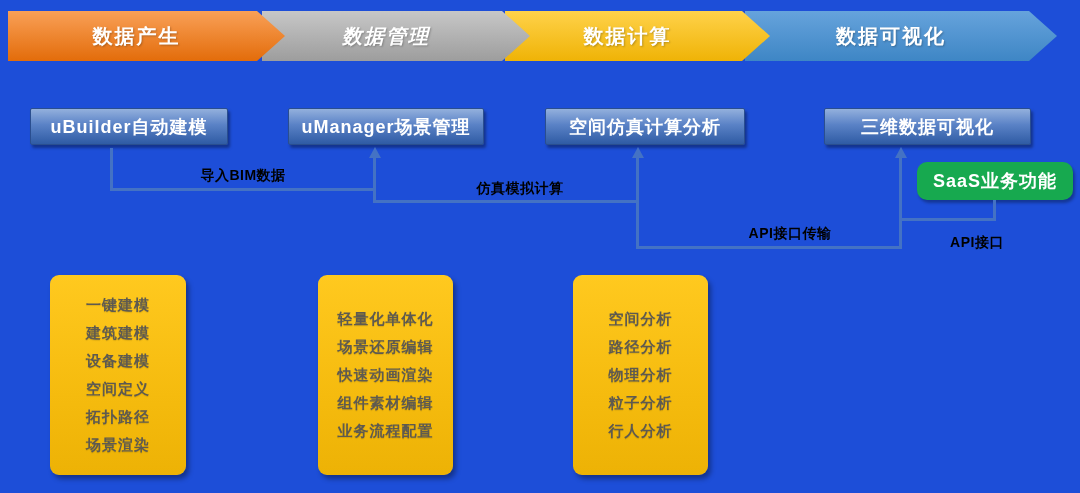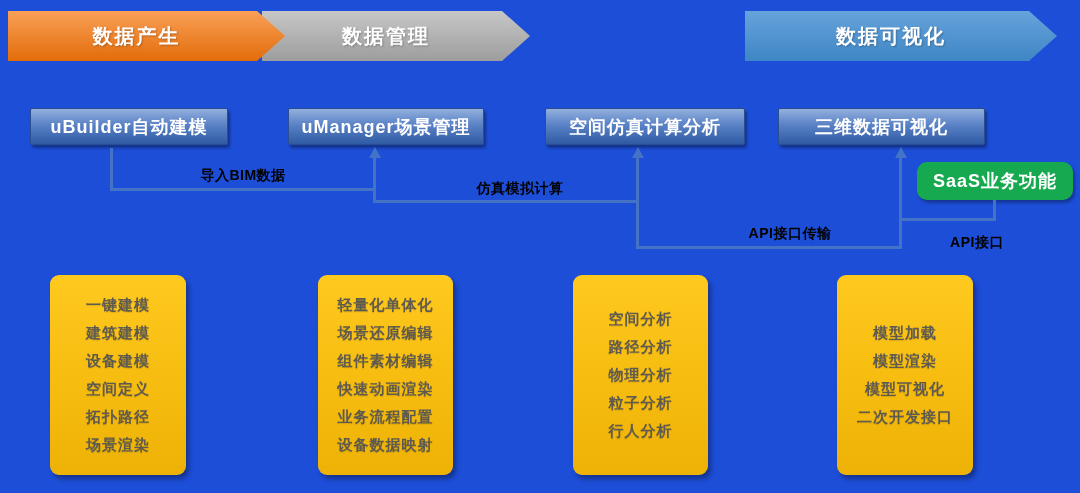--- a/index.html
+++ b/index.html
@@ -62,31 +62,34 @@
   }
 </style>
 </head>
 <body>
 
 <div class="canvas">
 
   <div class="chevron" style="left: 8px; width: 277px; z-index: 4; background: linear-gradient(rgb(249, 160, 87), rgb(227, 108, 10));">
     <span class="stage-label">数据产生</span>
   </div>
-  <div class="chevron" style="left: 262px; width: 268px; z-index: 3; background: linear-gradient(rgb(199, 199, 199), rgb(157, 157, 157));">
+  <div class="chevron" style="left: 262px; width: 268px; z-index: 3; background: linear-gradient(rgb(199, 199, 199), rgb(157, 157, 157)); font-style: italic;">
     <span class="stage-label">数据管理</span>
+  </div>
+  <div class="chevron" style="left: 505px; width: 265px; z-index: 2; background: linear-gradient(rgb(255, 210, 74), rgb(239, 179, 6));">
+    <span class="stage-label">数据计算</span>
   </div>
   <div class="chevron" style="left: 745px; width: 312px; z-index: 1; background: linear-gradient(rgb(102, 163, 220), rgb(62, 134, 197));">
     <span class="stage-label">数据可视化</span>
   </div>
 
   <div class="module" style="left:30px;width:198px;">uBuilder自动建模</div>
   <div class="module" style="left:288px;width:196px;">uManager场景管理</div>
   <div class="module" style="left:545px;width:200px;">空间仿真计算分析</div>
-  <div class="module" style="left:778px;width:207px;">三维数据可视化</div>
+  <div class="module" style="left:824px;width:207px;">三维数据可视化</div>
 
   <div class="saas" id="saas-box" style="background: rgb(23, 169, 79);">SaaS业务功能</div>
 
   <div class="line" style="left:110px;top:148px;width:3px;height:43px;"></div>
   <div class="line" style="left:110px;top:188px;width:266px;height:3px;"></div>
   <div class="line" style="left:373px;top:156px;width:3px;height:47px;"></div>
   <div class="arrow-up" style="left:369px;top:147px;"></div>
   <div class="conn-label" style="left:163px;top:167px;width:160px;">导入BIM数据</div>
 
   <div class="line" style="left:373px;top:200px;width:266px;height:3px;"></div>
@@ -107,32 +110,25 @@
       <div class="feature-item">一键建模</div>
       <div class="feature-item">建筑建模</div>
       <div class="feature-item">设备建模</div>
       <div class="feature-item">空间定义</div>
       <div class="feature-item">拓扑路径</div>
       <div class="feature-item">场景渲染</div>
     </div>
   <div class="feature-box" style="left:318px;width:135px;">
       <div class="feature-item">轻量化单体化</div>
       <div class="feature-item">场景还原编辑</div>
+      <div class="feature-item">快速动画渲染</div>
       <div class="feature-item">组件素材编辑</div>
-      <div class="feature-item">快速动画渲染</div>
       <div class="feature-item">业务流程配置</div>
-      <div class="feature-item">设备数据映射</div>
     </div>
   <div class="feature-box" style="left:573px;width:135px;">
       <div class="feature-item">空间分析</div>
       <div class="feature-item">路径分析</div>
       <div class="feature-item">物理分析</div>
       <div class="feature-item">粒子分析</div>
       <div class="feature-item">行人分析</div>
     </div>
-  <div class="feature-box" style="left:837px;width:136px;">
-      <div class="feature-item">模型加载</div>
-      <div class="feature-item">模型渲染</div>
-      <div class="feature-item">模型可视化</div>
-      <div class="feature-item">二次开发接口</div>
-    </div>
 
 </div>
 
 </body></html>

